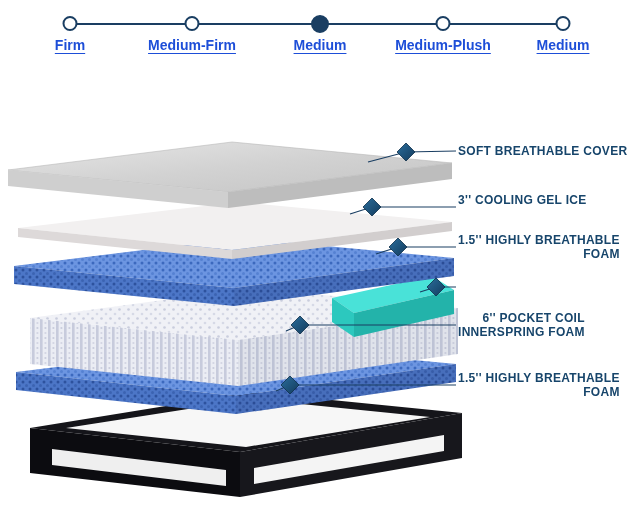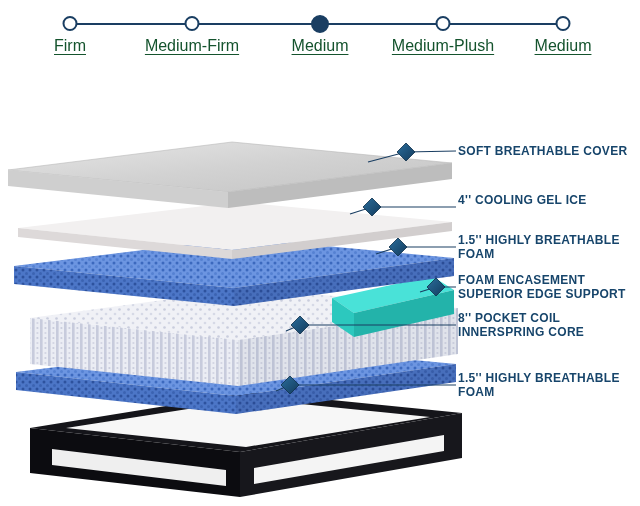--- a/index.html
+++ b/index.html
@@ -7,25 +7,25 @@
         font-family:"Liberation Sans",sans-serif;}
 
   
   .scale{position:absolute;top:6px;left:0;width:640px;height:64px;}
   .scale-track{position:absolute;top:17px;left:70px;width:493px;height:2px;background:#1A3E62;}
   .stop{position:absolute;top:0;width:0;height:60px;}
   .dot{box-sizing:border-box;position:absolute;top:10px;left:50%;transform:translateX(-50%);
        width:15px;height:15px;border:2.5px solid #1A3E62;border-radius:50%;background:#fff;cursor:pointer;}
   .dot.selected{width:18px;height:18px;top:8.5px;background:#1A3E62;}
   .stop-label{position:absolute;top:31px;left:50%;transform:translateX(-50%);
-      white-space:nowrap;font-size:16px;font-weight:normal;color:#14532d;
+      white-space:nowrap;font-size:14px;font-weight:bold;color:#1d4ed8;
       text-decoration:underline;text-underline-offset:3px;cursor:pointer;}
 
   
-  .diagram{position:absolute;top:100px;left:0;width:640px;height:406px;}
+  .diagram{position:absolute;top:100px;left:0;width:640px;height:406px;text-align:right;}
   .diagram svg{position:absolute;top:0;left:0;}
   .layer-label{position:absolute;left:458px;color:#17456B;font-size:12px;font-weight:bold;
       line-height:14px;letter-spacing:.3px;white-space:nowrap;}
   .layer-label span{display:block;}
 </style>
 </head>
 <body>
 
 <div class="page">
 
@@ -154,33 +154,29 @@
         <polygon points="300,216 309,225 300,234 291,225"></polygon>
         <polygon points="290,276 299,285 290,294 281,285"></polygon>
       </g>
     </svg>
 
     <div class="layer-label" style="top:44px">
       <span>SOFT BREATHABLE COVER</span>
       <span></span>
     </div>
     <div class="layer-label" style="top:93px">
-      <span>4'' COOLING GEL ICE</span>
+      <span>3'' COOLING GEL ICE</span>
     </div>
     <div class="layer-label" style="top:133px">
       <span>1.5'' HIGHLY BREATHABLE</span>
       <span>FOAM</span>
     </div>
-    <div class="layer-label" style="top:173px">
-      <span>FOAM ENCASEMENT</span>
-      <span>SUPERIOR EDGE SUPPORT</span>
-    </div>
     <div class="layer-label" style="top:211px">
-      <span>8'' POCKET COIL</span>
-      <span>INNERSPRING CORE</span>
+      <span>6'' POCKET COIL</span>
+      <span>INNERSPRING FOAM</span>
     </div>
     <div class="layer-label" style="top:271px">
       <span>1.5'' HIGHLY BREATHABLE</span>
       <span>FOAM</span>
     </div>
   </div>
 
 </div>
 
 </body></html>

